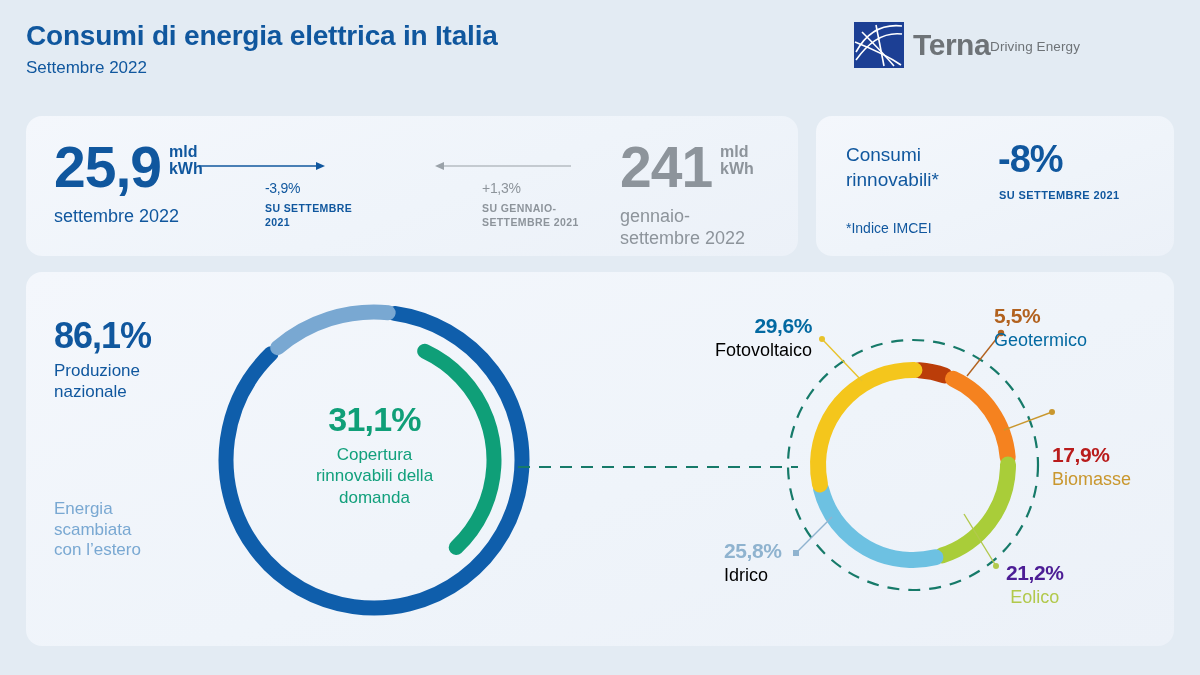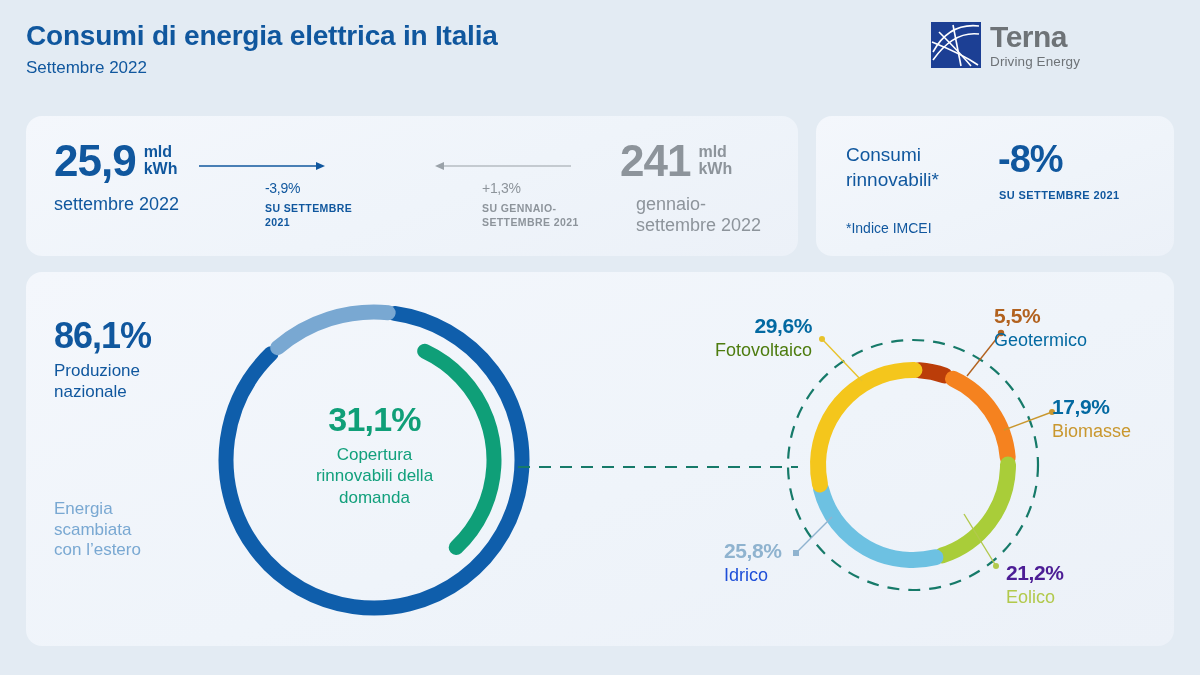--- a/index.html
+++ b/index.html
@@ -18,49 +18,49 @@
     font-size: 28px; font-weight: bold; color: #10579e;
     letter-spacing: -0.2px; line-height: 1.15;
   }
   .subtitle {
     font-size: 17px; color: #10579e; margin-top: 6px; font-weight: normal;
   }
 
   
   .logo { position: absolute; right: 24px; top: 22px; display: flex; align-items: center; gap: 9px; }
   .logo-mark { width: 50px; height: 46px; position: relative; }
-  .logo-text { display: flex; flex-direction: column; line-height: 1; justify-content: flex-end; }
+  .logo-text { display: flex; flex-direction: row; line-height: 1; justify-content: flex-end; }
   .logo-name { font-size: 30px; font-weight: bold; color: #6e7377; letter-spacing: -0.5px; }
-  .logo-tag { font-size: 13.5px; color: #6e7377; letter-spacing: 0.1px; margin-top: 3px; }
+  .logo-tag { font-size: 13.5px; color: #6e7377; letter-spacing: 0.1px; margin-top: 10px; }
 
   
   .card {
     position: absolute;
     background: linear-gradient(160deg, #f4f7fc 0%, #eff4fa 55%, #ecf1f8 100%);
     border-radius: 16px;
   }
   #card-summary { left: 26px; top: 116px; width: 772px; height: 140px; }
   #card-industrial { left: 816px; top: 116px; width: 358px; height: 140px; }
   #card-main { left: 26px; top: 272px; width: 1148px; height: 374px; }
 
   
   .big-stat { position: absolute; }
   .big-num-row { display: flex; align-items: flex-start; }
   .big-num {
-    font-size: 44px; font-weight: bold; color: #10579e; line-height: 0.95;
+    font-size: 57px; font-weight: bold; color: #10579e; line-height: 0.95;
     letter-spacing: -1px;
   }
   .big-num.grey { color: #8d949b; }
   .unit {
     font-size: 16px; font-weight: bold; line-height: 1.05; color: #10579e;
     margin-left: 8px; margin-top: 4px;
   }
   .unit.grey { color: #8d949b; }
   .period { font-size: 18px; color: #10579e; margin-top: 12px; line-height: 1.2; }
-  .period.grey { color: #8d949b; margin-left: 16px; }
+  .period.grey { color: #8d949b; }
 
   .delta { position: absolute; }
   .delta-val { font-size: 14px; font-weight: normal; color: #10579e; letter-spacing: -0.3px; }
   .delta-val.grey { color: #8d949b; }
   .delta-note {
     font-size: 10.5px; font-weight: bold; color: #10579e;
     letter-spacing: 0.4px; margin-top: 5px; line-height: 1.35;
   }
   .delta-note.grey { color: #8d949b; }
 
@@ -314,36 +314,36 @@
 
   <div class="leader" style="left:792px; top:515px;">
     <svg width="44" height="44" viewBox="0 0 44 44">
       <line x1="40" y1="2" x2="4" y2="38" stroke="#8fb3cf" stroke-width="1.4"></line>
       <rect x="1" y="35" width="6" height="6" fill="#8fb3cf"></rect>
     </svg>
   </div>
 
   <div class="lbl right-align" style="left:640px; top:315px; width:172px;">
     <div class="p" style="color:#0369a1;">29,6%</div>
-    <div class="n" style="color:#4d7c0f;">Fotovoltaico</div>
+    <div class="n" style="color:#000000;">Fotovoltaico</div>
   </div>
 
   <div class="lbl" style="left:994px; top:305px;">
     <div class="p" style="color:#b2621f;">5,5%</div>
     <div class="n" style="color:#0369a1;">Geotermico</div>
   </div>
 
   <div class="lbl" style="left:1052px; top:396px;">
-    <div class="p" style="color:#0369a1;">17,9%</div>
+    <div class="p" style="color:#b91c1c;margin-top:48px;">17,9%</div>
     <div class="n" style="color:#c9972e;">Biomasse</div>
   </div>
 
   <div class="lbl" style="left:1006px; top:562px;">
     <div class="p" style="color:#4c1d95;">21,2%</div>
-    <div class="n" style="color:#b2c94c;">Eolico</div>
+    <div class="n" style="color:#b2c94c;text-align:center;">Eolico</div>
   </div>
 
   <div class="lbl" style="left:724px; top:540px;">
     <div class="p" style="color:#8fb3cf;">25,8%</div>
-    <div class="n" style="color:#1d4ed8;">Idrico</div>
+    <div class="n" style="color:#000000;">Idrico</div>
   </div>
 
 </div>
 
 </body></html>

